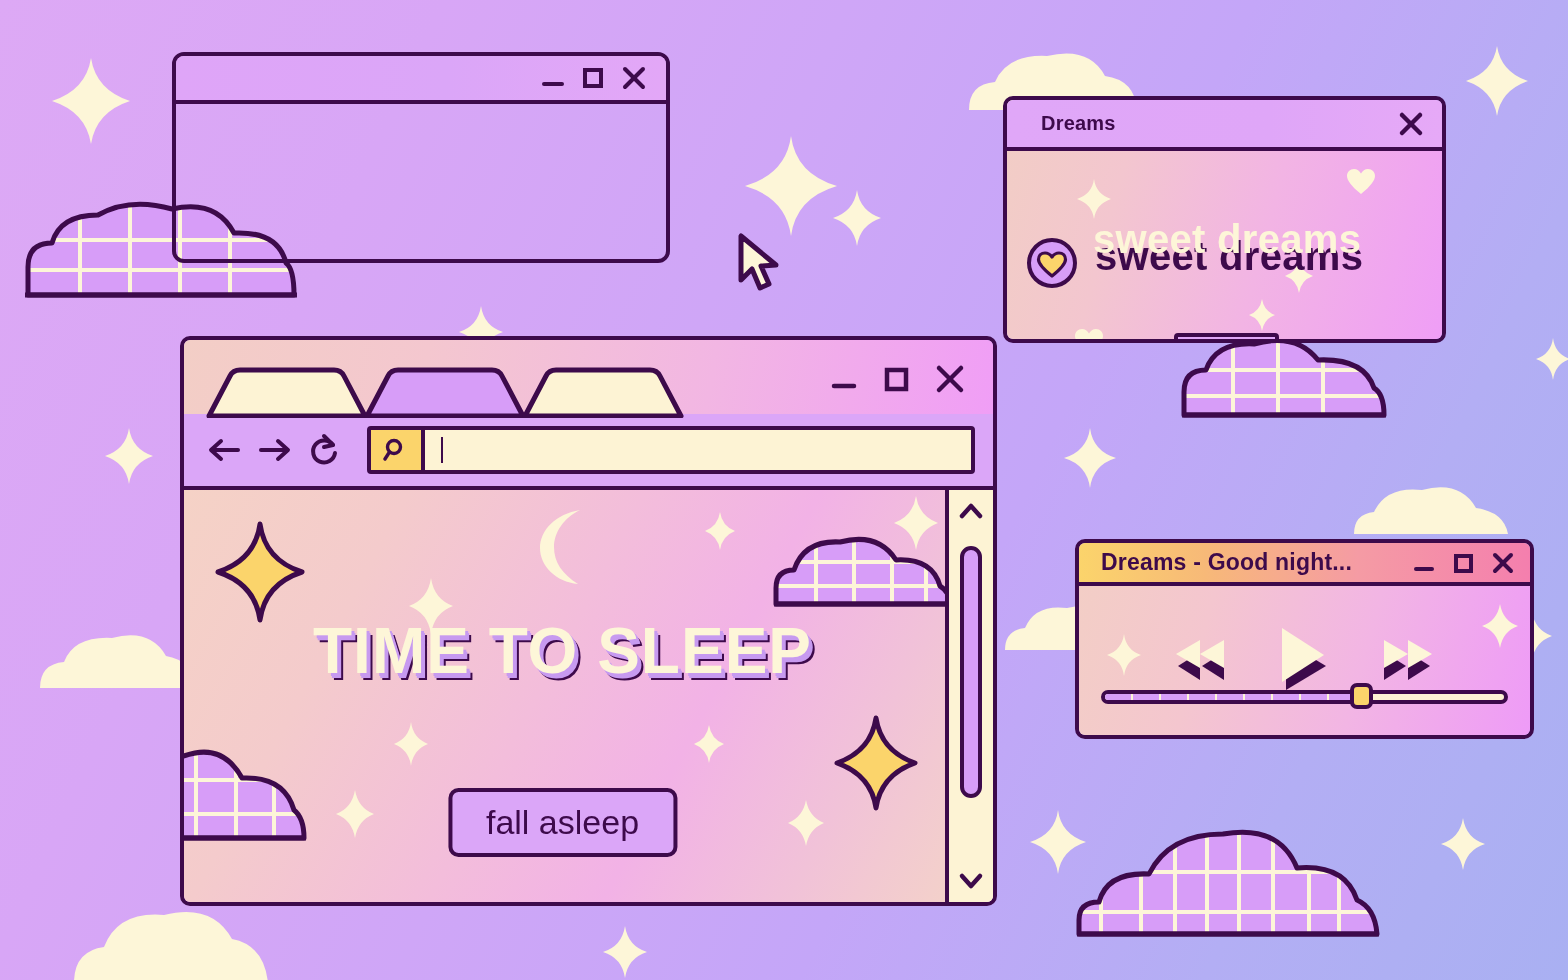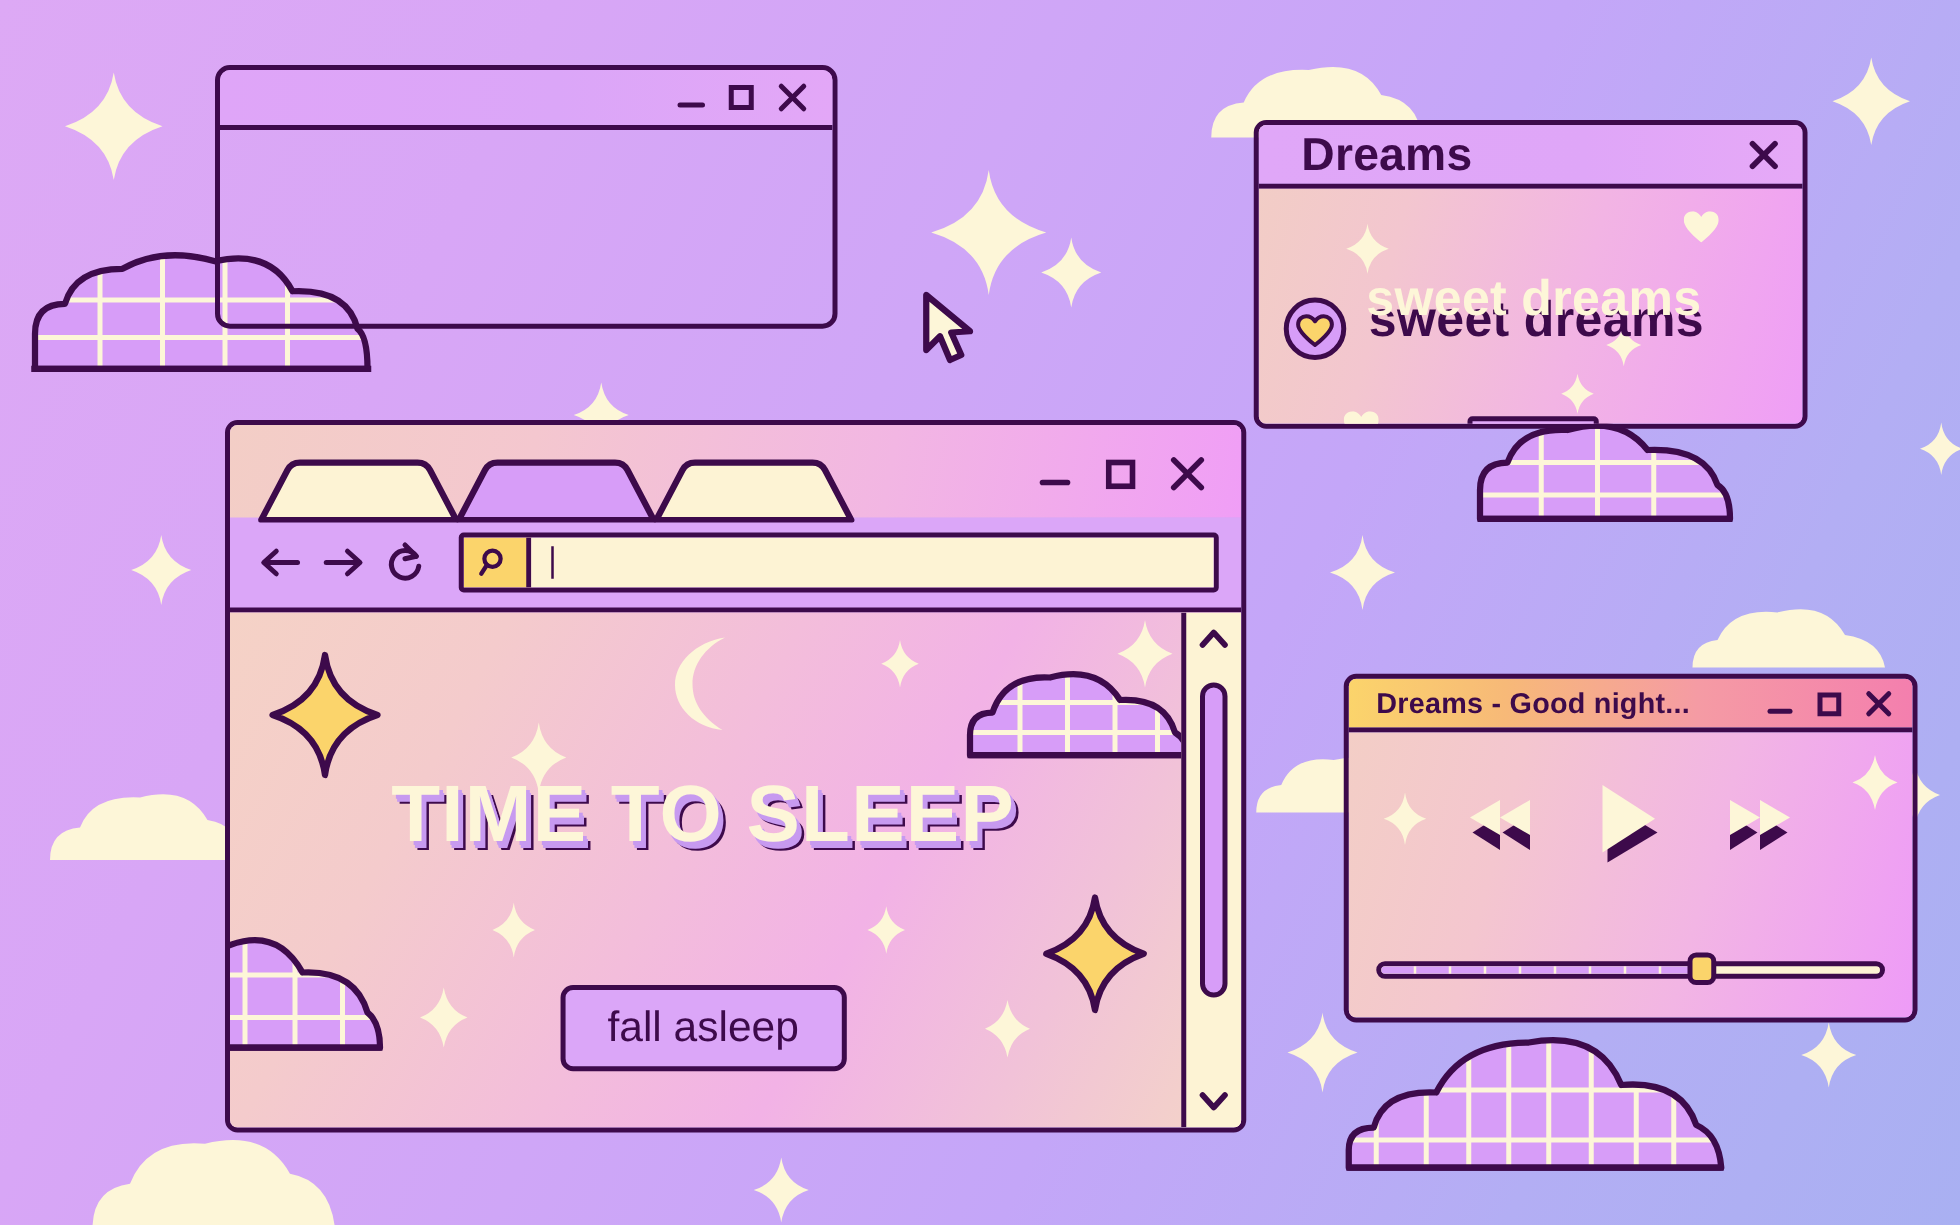--- a/index.html
+++ b/index.html
@@ -125,21 +125,21 @@
   
   #win-dialog {
     left: 1003px; top: 96px;
     width: 443px; height: 247px;
   }
   #win-dialog .titlebar {
     height: 51px;
     background: linear-gradient(90deg,#e0a7f8 0%, #dfa6f8 60%, #e6a9f7 100%);
     padding: 0 16px 0 34px;
   }
-  #win-dialog .title-text { font-size: 37px; }
+  #win-dialog .title-text { font-size: 20px; }
   #win-dialog .body {
     height: calc(100% - 51px);
     position: relative;
     background: linear-gradient(105deg,#f2cdc6 0%, #f3c6cf 25%, #f2b4e4 58%, #ef9ef6 100%);
     text-align: center;
   }
   #heart-badge {
     position: absolute; left: 19px; top: 86px;
     width: 52px; height: 52px;
   }
@@ -302,21 +302,21 @@
     border-radius: 11px;
     cursor: grab;
     position: absolute;
     top: 56px; left: 50%;
     margin-left: -11px;
   }
 
   
   #win-player {
     left: 1075px; top: 539px;
-    width: 459px; height: 279px;
+    width: 459px; height: 200px;
   }
   #win-player .titlebar {
     height: 43px;
     background: linear-gradient(90deg,#fbd46b 0%, #f7b978 28%, #f59ba4 62%, #f47fae 100%);
     padding: 0 14px 0 22px;
   }
   #win-player .title-text { font-size: 23px; }
   #win-player .win-ctrls { gap: 15px; }
   #win-player .body {
     height: calc(100% - 43px);

